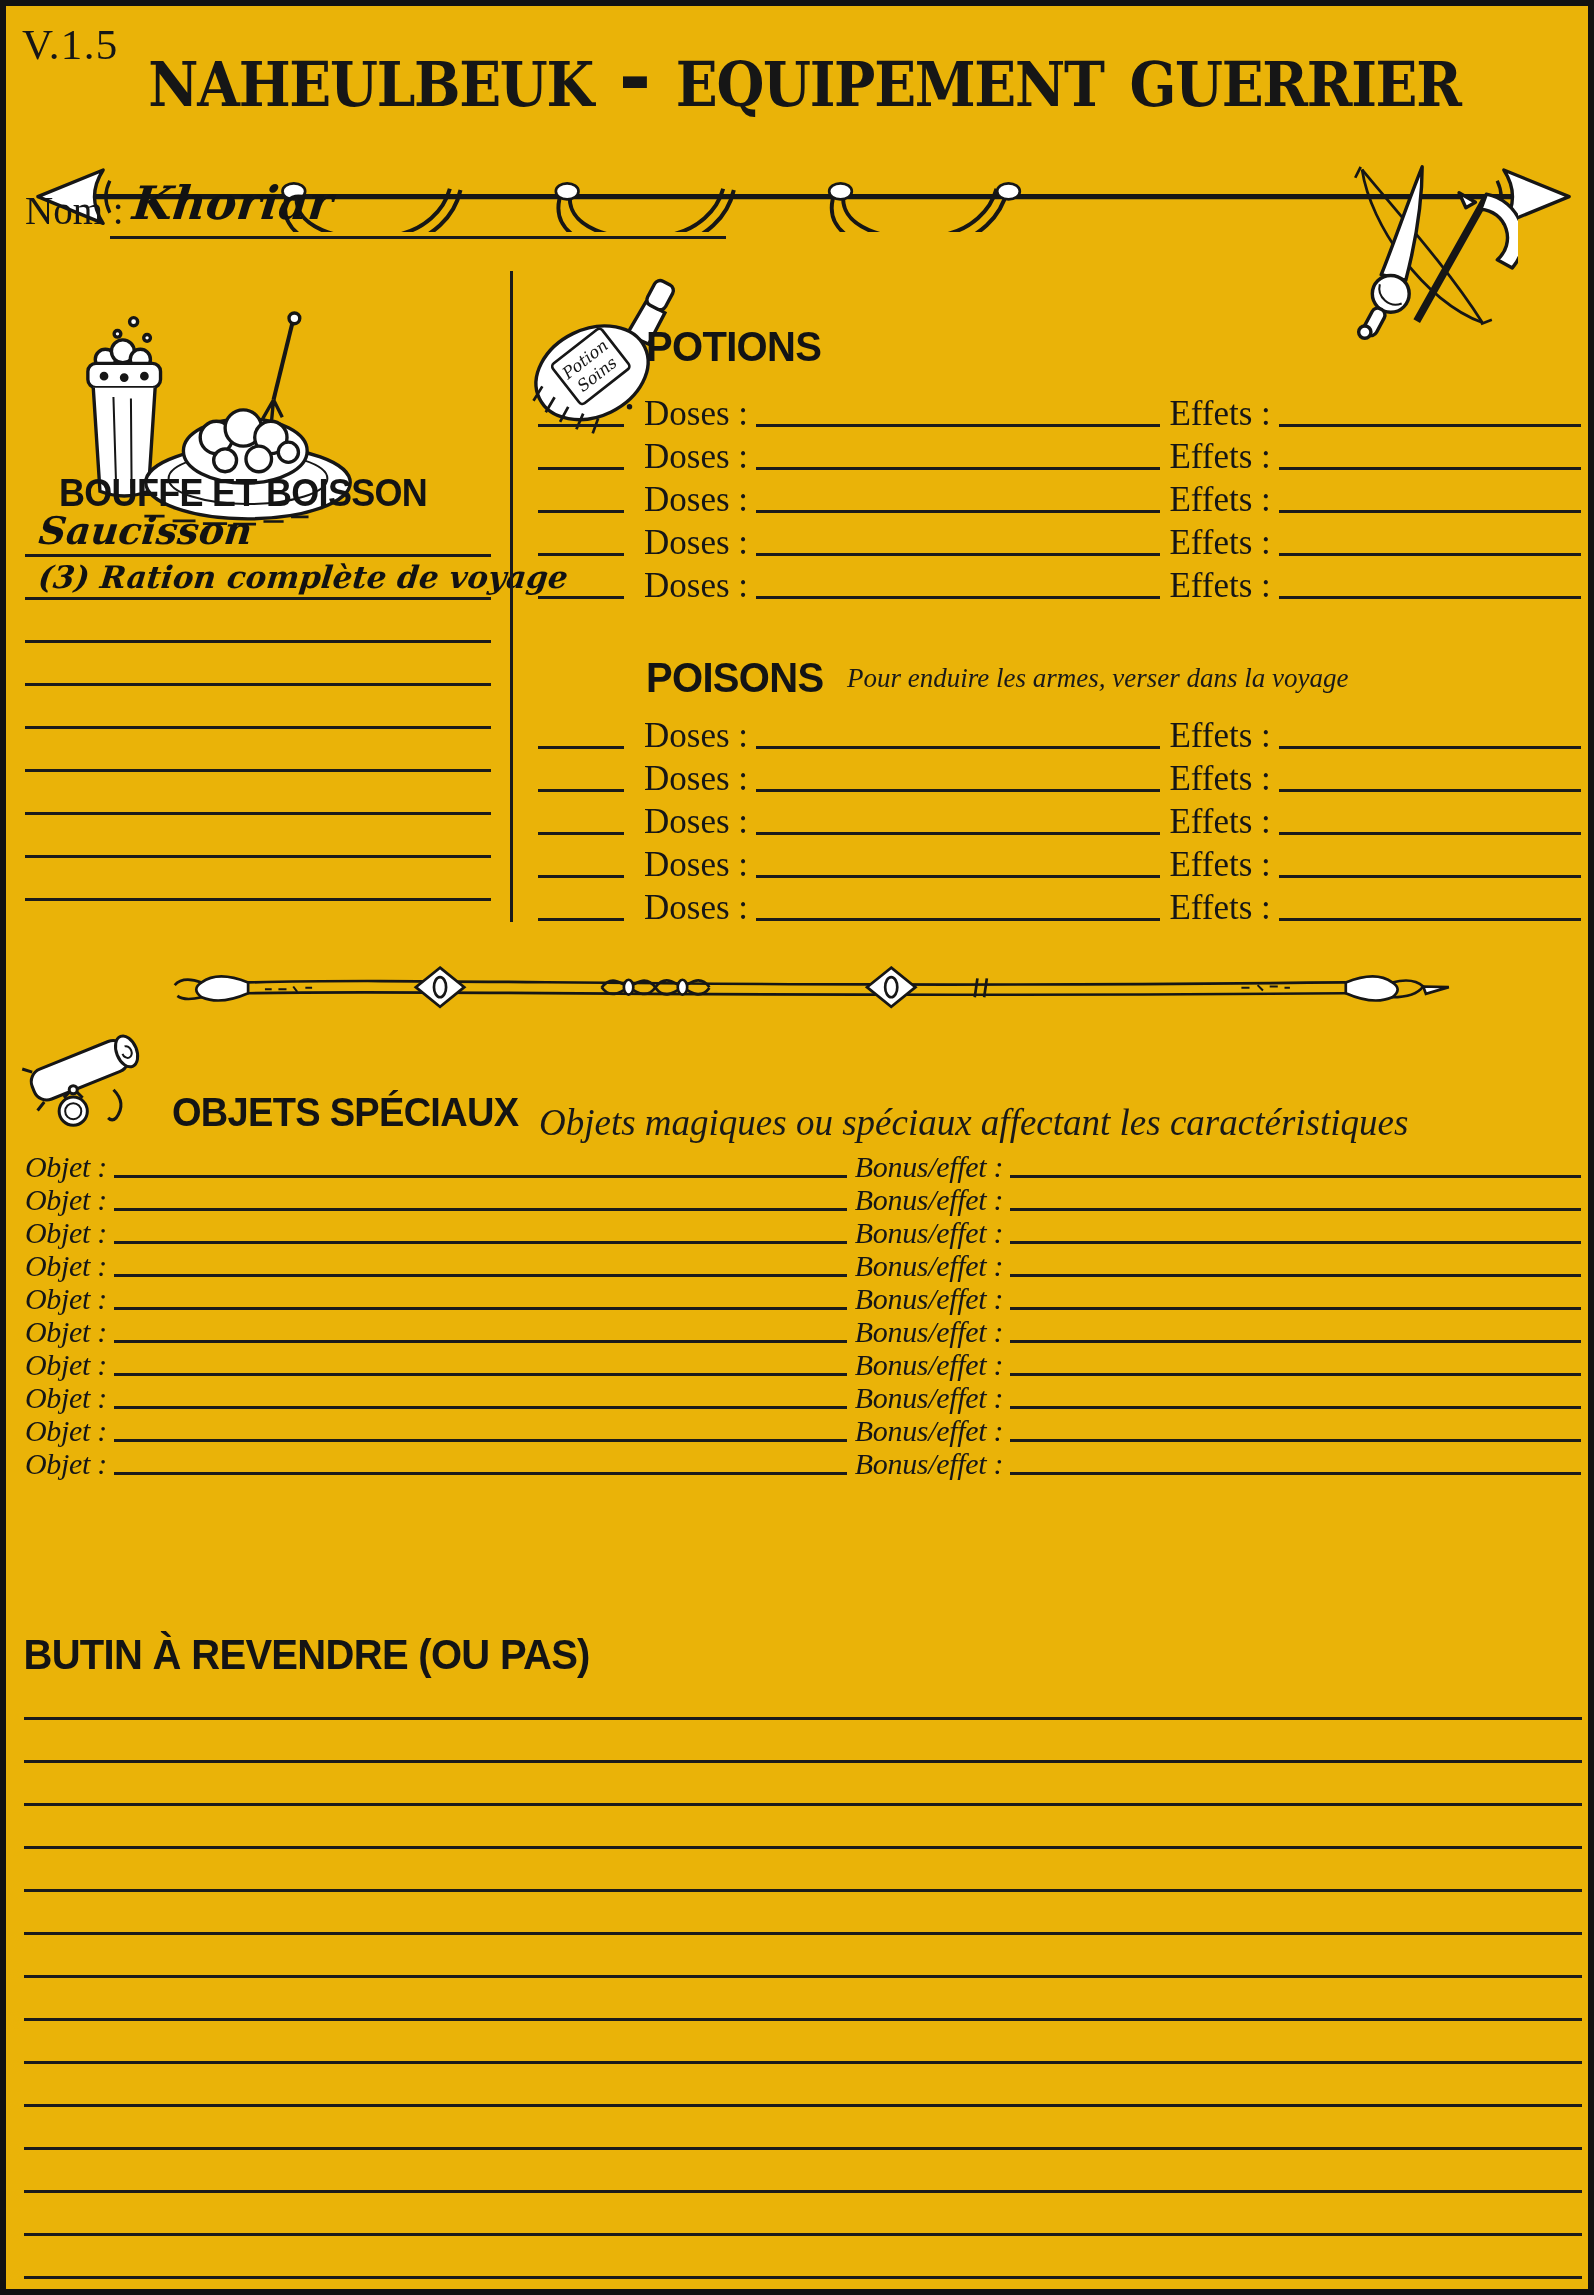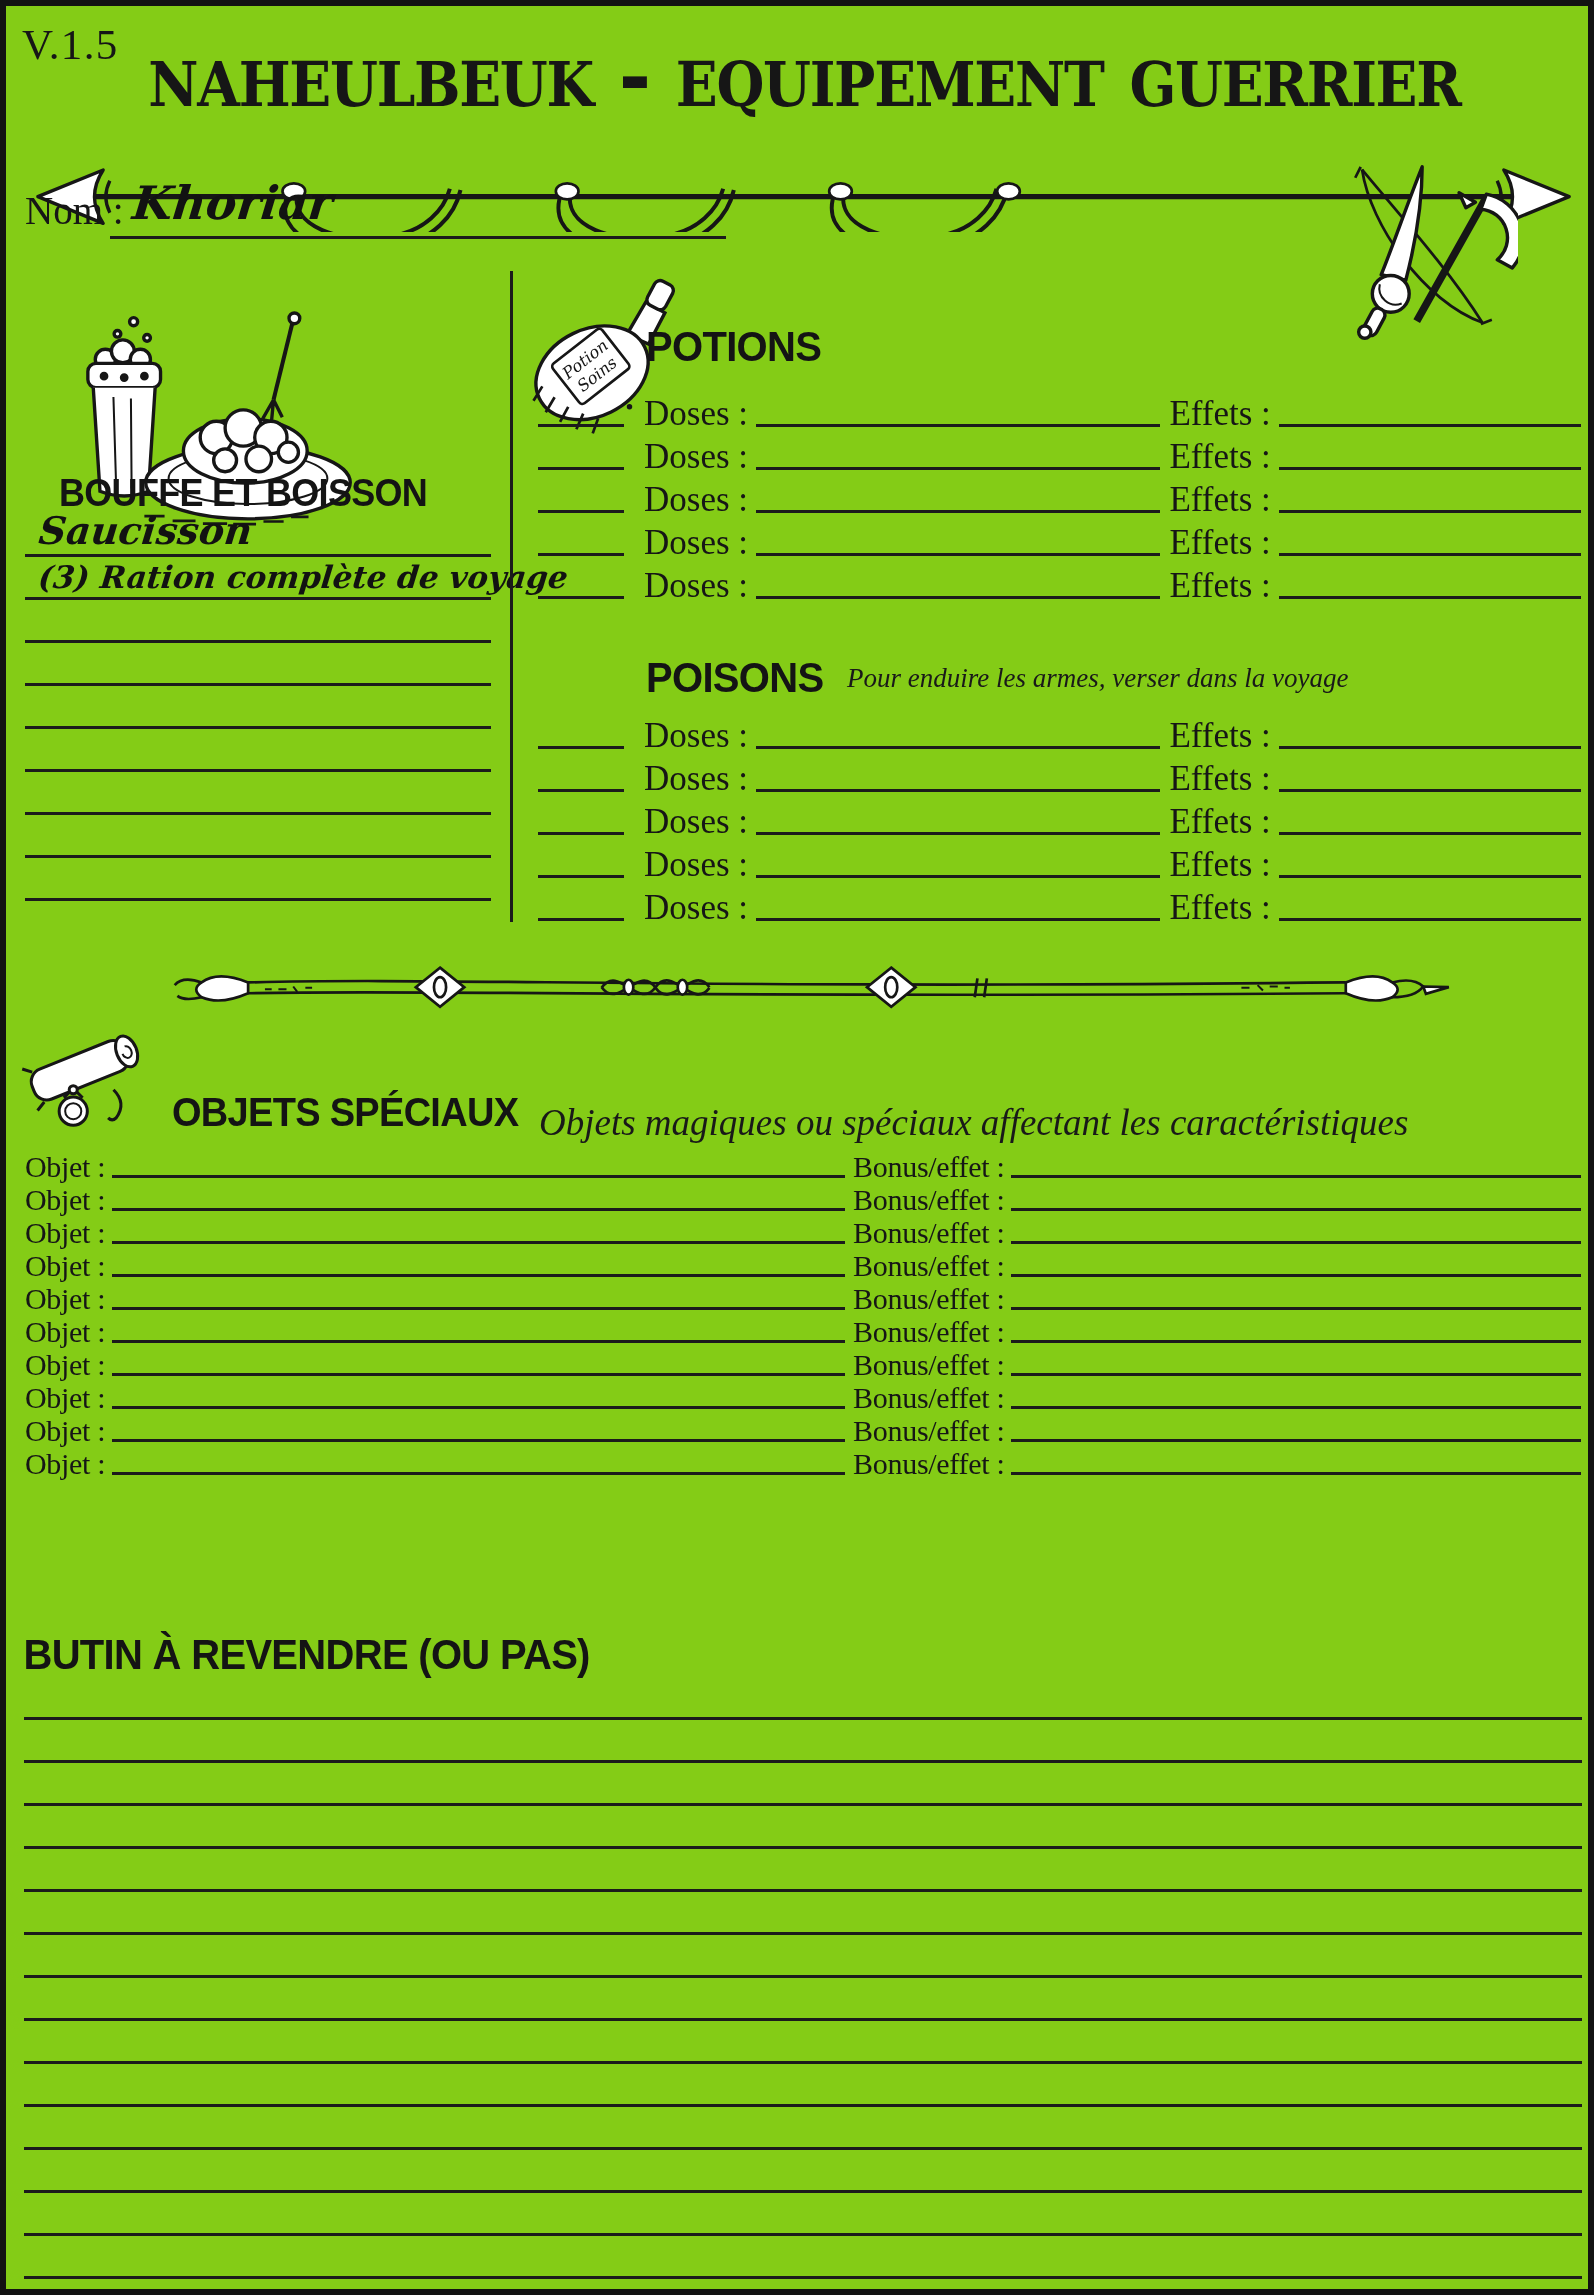--- a/index.html
+++ b/index.html
@@ -1,19 +1,19 @@
 <!DOCTYPE html>
 <html style="font-size:10.8px"><head>
 <meta charset="utf-8">
 <style>
   * { margin:0; padding:0; box-sizing:border-box; }
   html,body { background:#ffffff; }
   .page {
     position:relative; width:1594px; height:2295px;
-    background:#84cc16; border:6.7px solid #121212; overflow:hidden;
+    background:#eab308; border:6.7px solid #121212; overflow:hidden;
     font-family:"Liberation Serif", serif; color:#161616;
   }
   .abs { position:absolute; }
   .version { font-family:"Liberation Serif", serif; font-size:43px; letter-spacing:1.3px; }
   .title {
     font-family:"DejaVu Serif", serif; font-weight:bold;
     font-size:78px; text-align:center; white-space:nowrap;
     font-variant:small-caps; text-transform:lowercase; letter-spacing:-1.3px;
     transform:scaleY(1.12); transform-origin:top center;
   }
@@ -41,21 +41,21 @@
   .row-49 { height:33px; }
   .food-row { border-bottom:3.4px solid #1b1b1b; }
   .food-row .hand { line-height:1; margin:0 0 4px 12px; }
 
   .pp-row .shortline { flex:0 0 86px; border-bottom:3.4px solid #1b1b1b; height:0; }
   .pp-row .row-label { font-size:35px; line-height:1; margin:0 0 -4px 20px; }
   .pp-row .mid-line { flex:0 0 404px; border-bottom:3.4px solid #1b1b1b; height:0; margin-left:8px; }
   .pp-row .end-label { margin-left:9.4px; }
   .pp-row .end-line { flex:1; border-bottom:3.4px solid #1b1b1b; height:0; margin-left:8px; }
 
-  .obj-row .row-label { font-size:30px; line-height:1; margin:0 0 -4px 0; letter-spacing:-0.3px; }
+  .obj-row .row-label { font-size:30px; line-height:1; margin:0 0 -4px 0; letter-spacing:-0.3px;font-style:italic; }
   .obj-row .obj-line { flex:0 0 733px; border-bottom:3.4px solid #1b1b1b; height:0; margin-left:6.7px; }
   .obj-row .bonus-label { margin-left:8px; }
   .obj-row .bonus-line { flex:1; border-bottom:3.4px solid #1b1b1b; height:0; margin-left:6.7px; }
 
   svg { display:block; }
   .bottle-label-text {
     font-family:"DejaVu Serif", serif; font-style:italic; font-size:24px; fill:#161616;
   }
 </style>
 </head>

